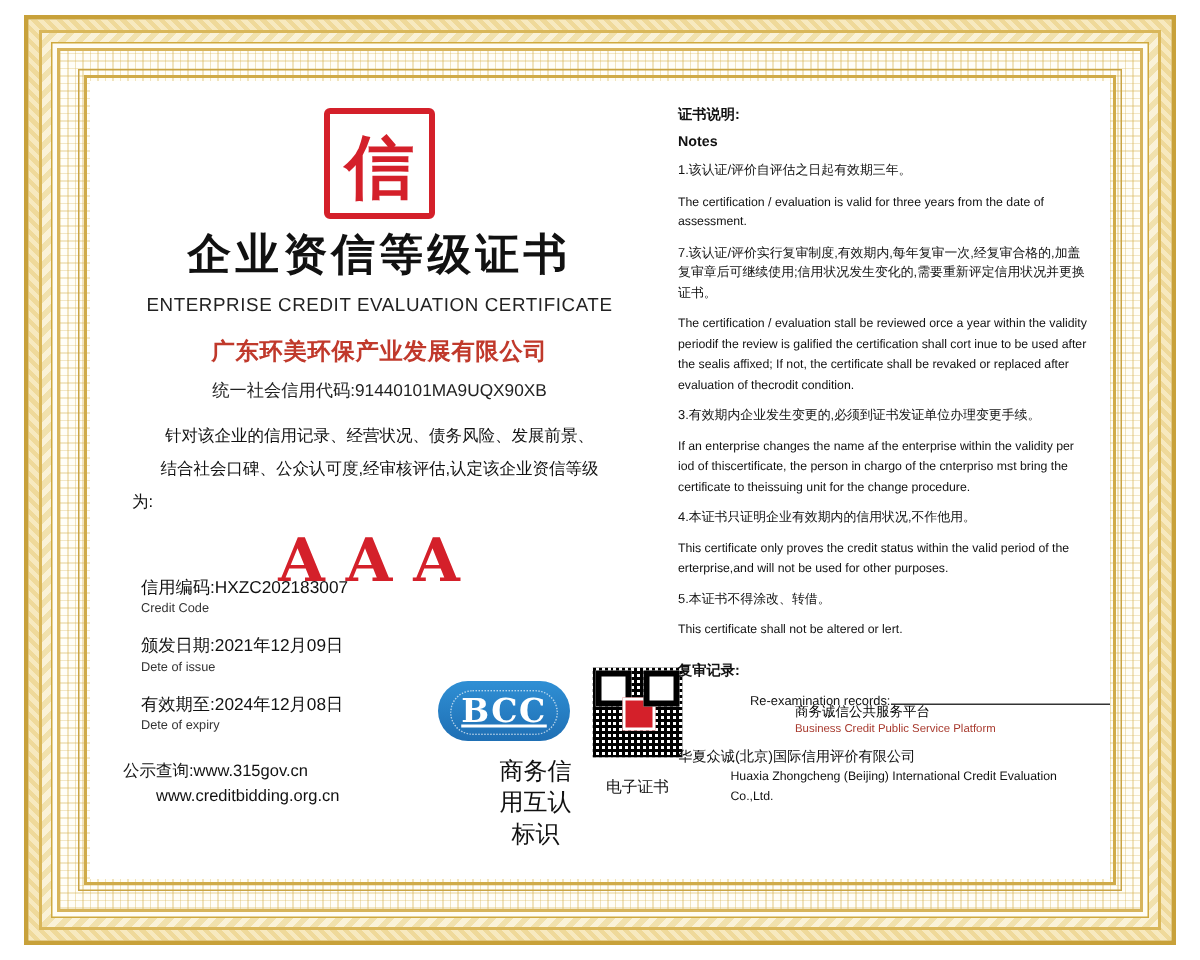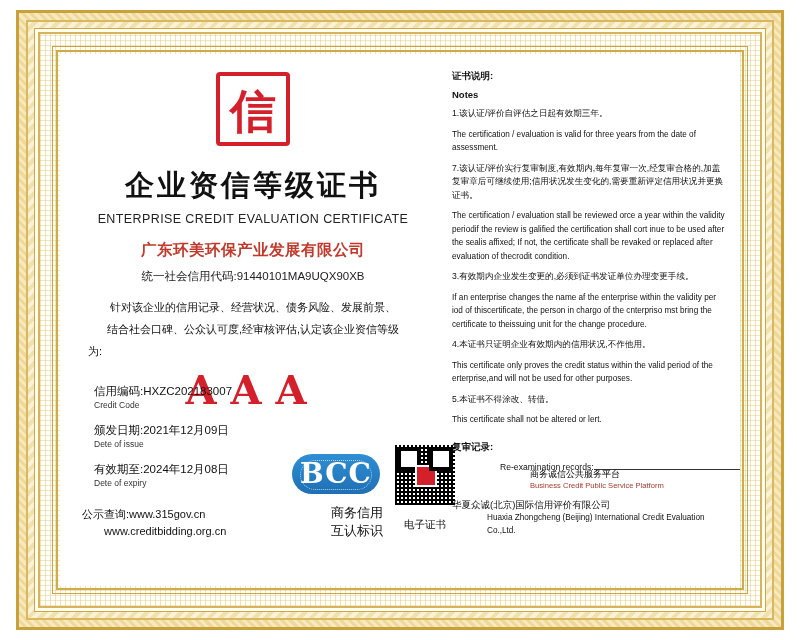--- a/index.html
+++ b/index.html
@@ -92,21 +92,21 @@
     border-radius: 4px;
     color: #d4202a;
     font-family: "DejaVu Serif", serif;
     font-size: 46px;
     font-weight: bold;
     line-height: 70px;
     letter-spacing: 0;
     box-sizing: border-box;
   }
   .title-cn {
-    margin-top: 20px;
+    margin-top: 4px;
     font-family: "DejaVu Sans", sans-serif;
     font-size: 29px;
     font-weight: bold;
     letter-spacing: 3px;
     color: #111;
   }
   .title-en {
     margin-top: 6px;
     font-size: 12.5px;
     letter-spacing: .4px;
@@ -174,35 +174,36 @@
   }
   .bcc-badge {
     width: 88px;
     height: 40px;
     margin: 0 auto;
     border-radius: 20px;
     background: linear-gradient(180deg,#2f8fd4 0%, #1f6fb4 100%);
     color: #fff;
     font-family: "DejaVu Serif", serif;
     font-weight: bold;
-    font-size: 28px;
+    font-size: 22px;
     line-height: 40px;
     letter-spacing: 1px;
     position: relative;
+    text-decoration: underline;
   }
   .bcc-badge .dotline {
     position: absolute;
     left: 8px; right: 8px; top: 6px;
     height: 28px;
     border: 1px dotted rgba(255,255,255,.65);
     border-radius: 16px;
   }
   .bcc-caption {
     margin-top: 10px;
-    font-size: 13px;
+    font-size: 16px;
     color: #111;
     margin-left: 42px;
   }
 
   .qr-wrap {
     position: absolute;
     left: 330px;
     top: 390px;
     width: 70px;
     text-align: center;

